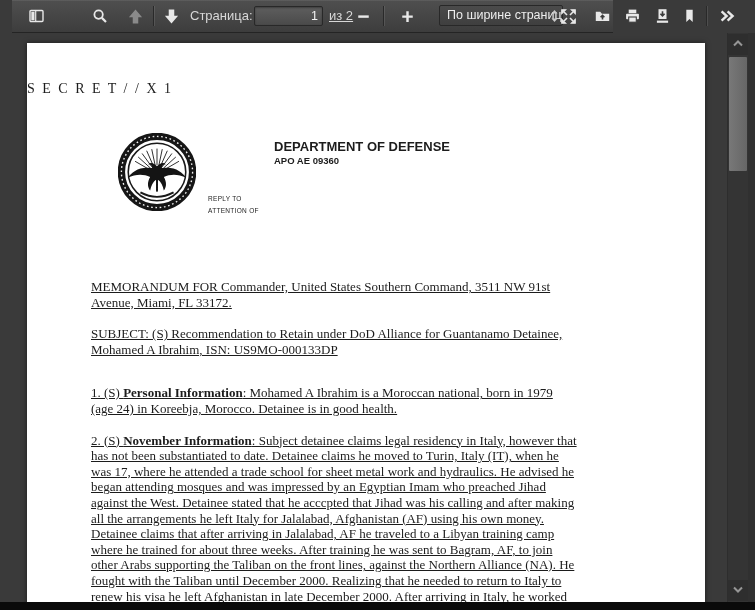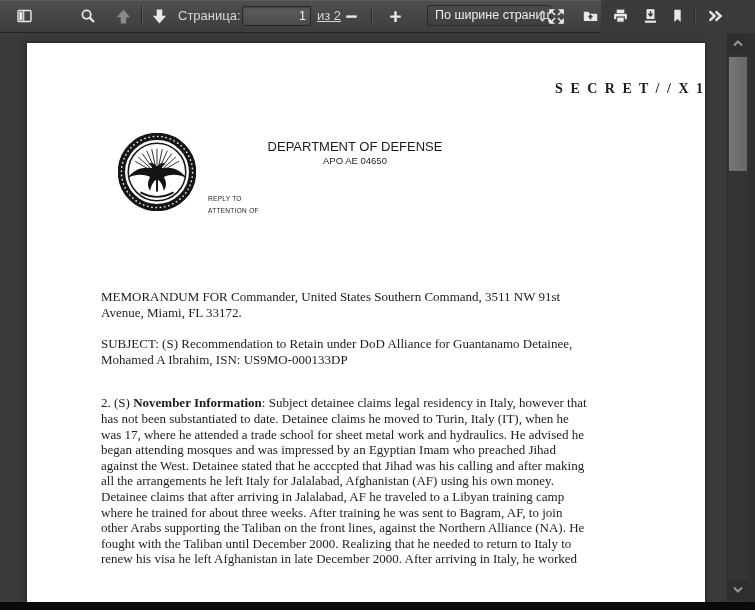--- a/index.html
+++ b/index.html
@@ -3,21 +3,21 @@
 <meta charset="utf-8">
 <style>
   html,body{margin:0;padding:0;}
   body{
     width:755px;height:610px;overflow:hidden;position:relative;
     background:#3a3a3a;font-family:"Liberation Sans",sans-serif;
     -webkit-font-smoothing:antialiased;
   }
   
   .toolbar{
-    position:absolute;left:0;top:0;width:601px;height:32px;
+    position:absolute;left:12px;top:0;width:601px;height:32px;
     background:linear-gradient(#4f4f4f,#3d3d3d);
     border-bottom:1px solid #242424;
     box-shadow:inset 0 1px 0 rgba(255,255,255,.08);
     z-index:5;
   }
   .tbtn{
     position:absolute;top:3px;height:26px;display:flex;align-items:center;
     justify-content:center;color:#e8e8e8;border-radius:2px;cursor:default;
   }
   .tbtn.disabled{color:#8a8a8a;}
@@ -48,46 +48,46 @@
   .viewer{
     position:absolute;left:0;top:33px;width:755px;height:569px;
     background:#3a3a3a;overflow:hidden;
   }
   .doc-page{
     position:absolute;left:27px;top:10px;width:678px;height:600px;
     background:#ffffff;box-shadow:0 0 5px rgba(0,0,0,.55);
     color:#1c1c1c;font-family:"Liberation Serif",serif;
   }
   .classification{
-    position:absolute;top:38px;left:0;width:100%;text-align:right;
-    font-weight:bold;font-size:14px;letter-spacing:2px;
+    position:absolute;top:38px;left:0;width:100%;text-align:left;
+    font-weight:normal;font-size:14px;letter-spacing:2px;
   }
   .seal{position:absolute;left:91px;top:90px;width:78px;height:78px;}
   .dod-block{
-    position:absolute;left:233px;top:96px;width:190px;text-align:center;
-    font-family:"Liberation Sans",sans-serif;font-weight:normal;line-height:1.22;
+    position:absolute;left:247px;top:96px;width:190px;
+    font-family:"Liberation Sans",sans-serif;font-weight:bold;line-height:1.22;
   }
   .dod-line1{font-size:13px;}
   .dod-line2,.dod-line3{font-size:10px;}
   .dod-line4{font-size:9.5px;}
   .reply-to{
     position:absolute;left:181px;top:150px;width:70px;
     font-family:"Liberation Sans",sans-serif;font-size:6.5px;line-height:1.9;
     letter-spacing:.3px;color:#222;
   }
   .office-row{
     position:absolute;left:64px;top:191px;width:562px;
     display:flex;justify-content:space-between;font-size:13px;
   }
   .office-row .date{margin-right:43px;}
   .doc-body{
     position:absolute;left:64px;top:236px;width:564px;
     font-size:13px;line-height:15.6px;
   }
-  .doc-body p{margin:10px;white-space:pre-line;}
+  .doc-body p{margin:0;white-space:pre-line;text-decoration:underline;}
   .p-memo{margin-bottom:16px !important;}
   .p-subject{margin-bottom:28px !important;}
   .p-one{margin-bottom:16px !important;}
   
   .scrollbar{
     position:absolute;left:727px;top:0;width:20px;height:569px;
     background:#343434;border-left:1px solid #2d2d2d;
   }
   .right-gutter{position:absolute;left:747px;top:0;width:8px;height:569px;background:#303030;}
   .scroll-btn{
@@ -247,34 +247,36 @@
       <circle cx="40" cy="40" r="36.5" fill="#ffffff" stroke="#161616" stroke-width="7.5"></circle>
       <circle cx="40" cy="40" r="36.5" fill="none" stroke="#f2f2f2" stroke-width="1.4" stroke-dasharray="1.7 2.7"></circle>
       <circle cx="40" cy="40" r="29.5" fill="#ffffff" stroke="#1a1a1a" stroke-width="1.6"></circle>
       <path d="M32.2 37.5 L17.5 29 M33.3 36 L20.7 24.6 M34.7 34.7 L24.7 21 M36.3 33.8 L29.4 18.2 M38.1 33.2 L34.6 16.6 M40 33 L40 16 M41.9 33.2 L45.4 16.6 M43.7 33.8 L50.6 18.2 M45.3 34.7 L55.3 21 M46.7 36 L59.3 24.6 M47.8 37.5 L62.5 29" stroke="#2b2b2b" stroke-width="1"></path>
       <path d="M40 34 C36 30 33 30 31 32 C34 32 35 34 35 36 C22 34 14 40 10 46 C18 42 26 42 33 45 C30 50 30 55 33 59 C34 54 36 50 39 48 L39 59 C39 61 41 61 41 59 L41 48 C44 50 46 54 47 59 C50 55 50 50 47 45 C54 42 62 42 70 46 C66 40 58 34 45 36 C45 34 46 32 49 32 C47 30 44 30 40 34 Z" fill="#141414"></path>
       <path d="M23 61 Q40 70 57 61" stroke="#1a1a1a" stroke-width="2" fill="none"></path>
     </svg>
 
     <div class="dod-block">
       <div class="dod-line1">DEPARTMENT OF DEFENSE</div>
-      <div class="dod-line4">APO AE 04650</div>
+      <div class="dod-line4">APO AE 09360</div>
     </div>
 
     <div class="reply-to">
       <div>REPLY TO</div>
       <div>ATTENTION OF</div>
     </div>
 
 
     <div class="doc-body">
       <p class="p-memo">MEMORANDUM FOR Commander, United States Southern Command, 3511 NW 91st
 Avenue, Miami, FL 33172.</p>
       <p class="p-subject">SUBJECT:  (S) Recommendation to Retain under DoD Alliance for Guantanamo Detainee,
 Mohamed A Ibrahim, ISN: US9MO-000133DP</p>
+      <p class="p-one"><span>1.  (S) </span><b>Personal Information</b><span>:  Mohamed A Ibrahim is a Moroccan national, born in 1979
+(age 24) in Koreebja, Morocco.  Detainee is in good health.</span></p>
       <p><span>2.  (S) </span><b>November Information</b><span>:  Subject detainee claims legal residency in Italy, however that
 has not been substantiated to date.  Detainee claims he moved to Turin, Italy (IT), when he
 was 17, where he attended a trade school for sheet metal work and hydraulics.  He advised he
 began attending mosques and was impressed by an Egyptian Imam who preached Jihad
 against the West.  Detainee stated that he acccpted that Jihad was his calling and after making
 all the arrangements he left Italy for Jalalabad, Afghanistan (AF) using his own money.
 Detainee claims that after arriving in Jalalabad, AF he traveled to a Libyan training camp
 where he trained for about three weeks.  After training he was sent to Bagram, AF, to join
 other Arabs supporting the Taliban on the front lines, against the Northern Alliance (NA).  He
 fought with the Taliban until December 2000.  Realizing that he needed to return to Italy to

